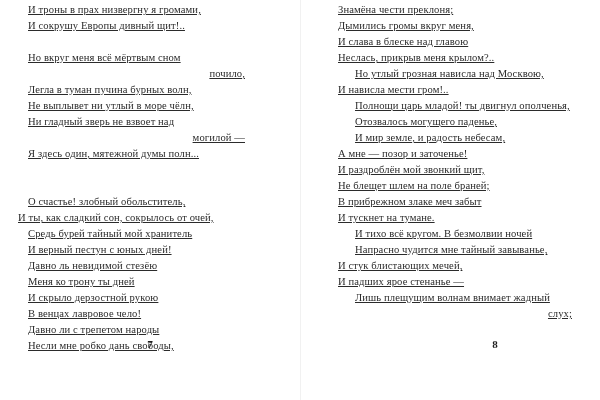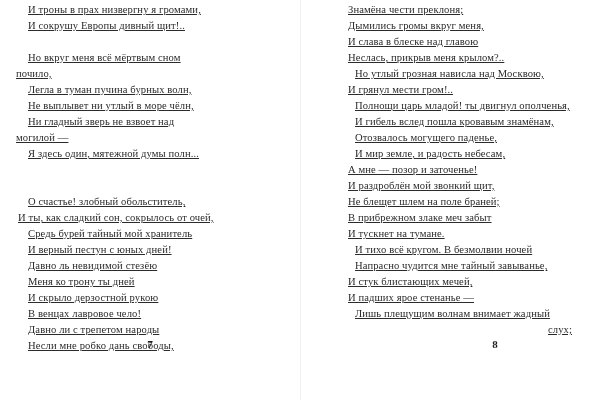--- a/index.html
+++ b/index.html
@@ -44,27 +44,27 @@
     line-height: 16px;
     color: #2b2b2b;
     white-space: pre;
     letter-spacing: 0.1px;
     height: 16px;
     text-decoration: underline;
   }
   
   .page-left .line            { margin-left: 28px; }
   .page-left .line.outdent    { margin-left: 18px; }
-  .page-left .line.right-run  { margin-left: 16px; padding-right: 55px; }
+  .page-left .line.right-run  { margin-left: 8px; text-align: right; padding-right: 55px; }
   .page-left .line.blank      { color: transparent; }
 
   
   .page-right .page-body      { left: 0; }
   .page-right .line           { margin-left: 55px; }
-  .page-right .line.indent    { margin-left: 48px; }
+  .page-right .line.indent    { margin-left: 38px; }
   .page-right .line.right-run { margin-left: 0; text-align: right; padding-right: 28px; padding-left: 8px; }
 
   .folio {
     position: absolute;
     top: 338px;
     width: 100%;
     text-align: center;
     font-size: 11px;
     font-weight: bold;
     color: #1d1d1d;
@@ -107,23 +107,22 @@
 
   <div class="gutter"></div>
 
   <div class="page page-right">
     <div class="page-body">
         <div class="line indent">Знамёна чести преклоня;</div>
         <div class="line indent">Дымились громы вкруг меня,</div>
         <div class="line indent">И слава в блеске над главою</div>
         <div class="line indent">Неслась, прикрыв меня крылом?..</div>
         <div class="line">Но утлый грозная нависла над Москвою,</div>
-        <div class="line indent">И грянул мести гром!..</div>
+        <div class="line indent">И нависла мести гром!..</div>
         <div class="line">Полнощи царь младой! ты двигнул ополченья,</div>
-        <div class="line">И гибель вслед пошла кровавым знамёнам,</div>
         <div class="line">Отозвалось могущего паденье,</div>
         <div class="line">И мир земле, и радость небесам,</div>
         <div class="line indent">А мне — позор и заточенье!</div>
         <div class="line indent">И раздроблён мой звонкий щит,</div>
         <div class="line indent">Не блещет шлем на поле браней;</div>
         <div class="line indent">В прибрежном злаке меч забыт</div>
         <div class="line indent">И тускнет на тумане.</div>
         <div class="line">И тихо всё кругом. В безмолвии ночей</div>
         <div class="line">Напрасно чудится мне тайный завыванье,</div>
         <div class="line indent">И стук блистающих мечей,</div>

